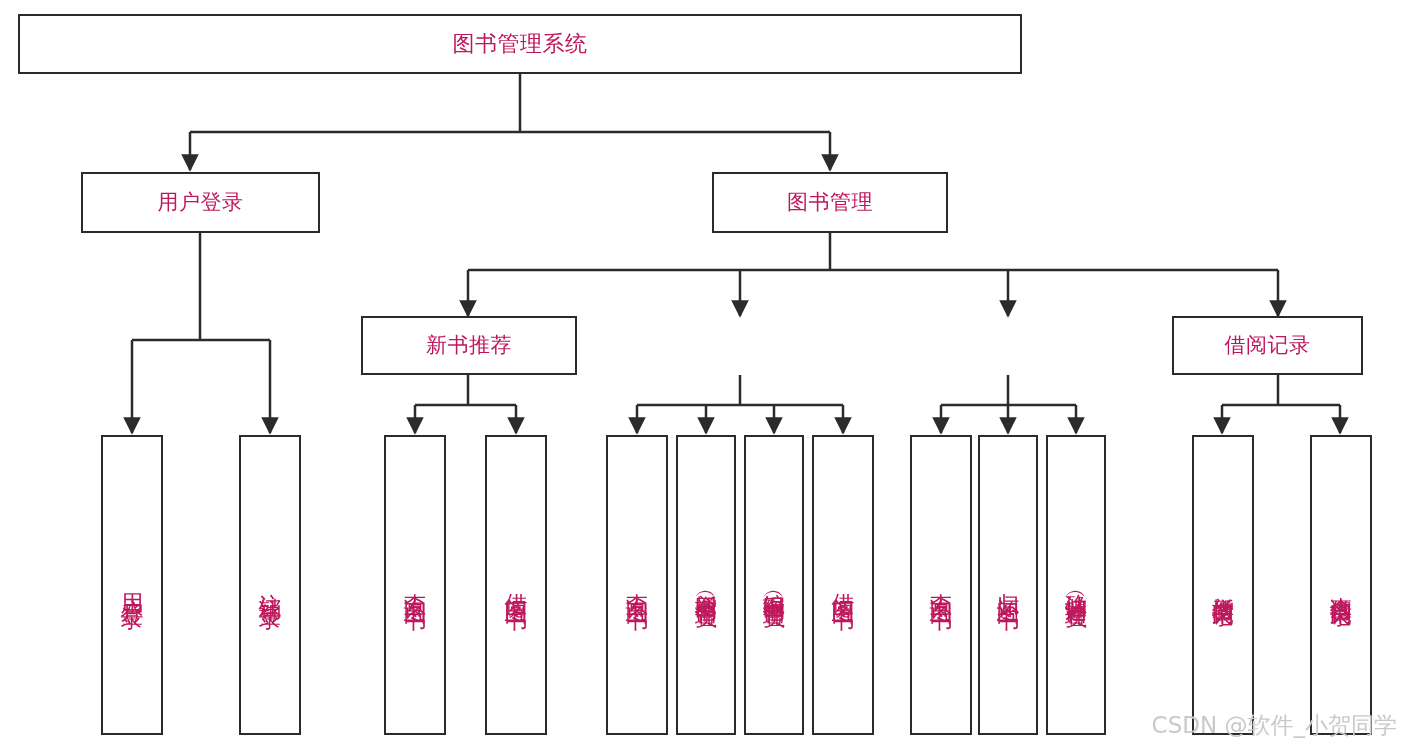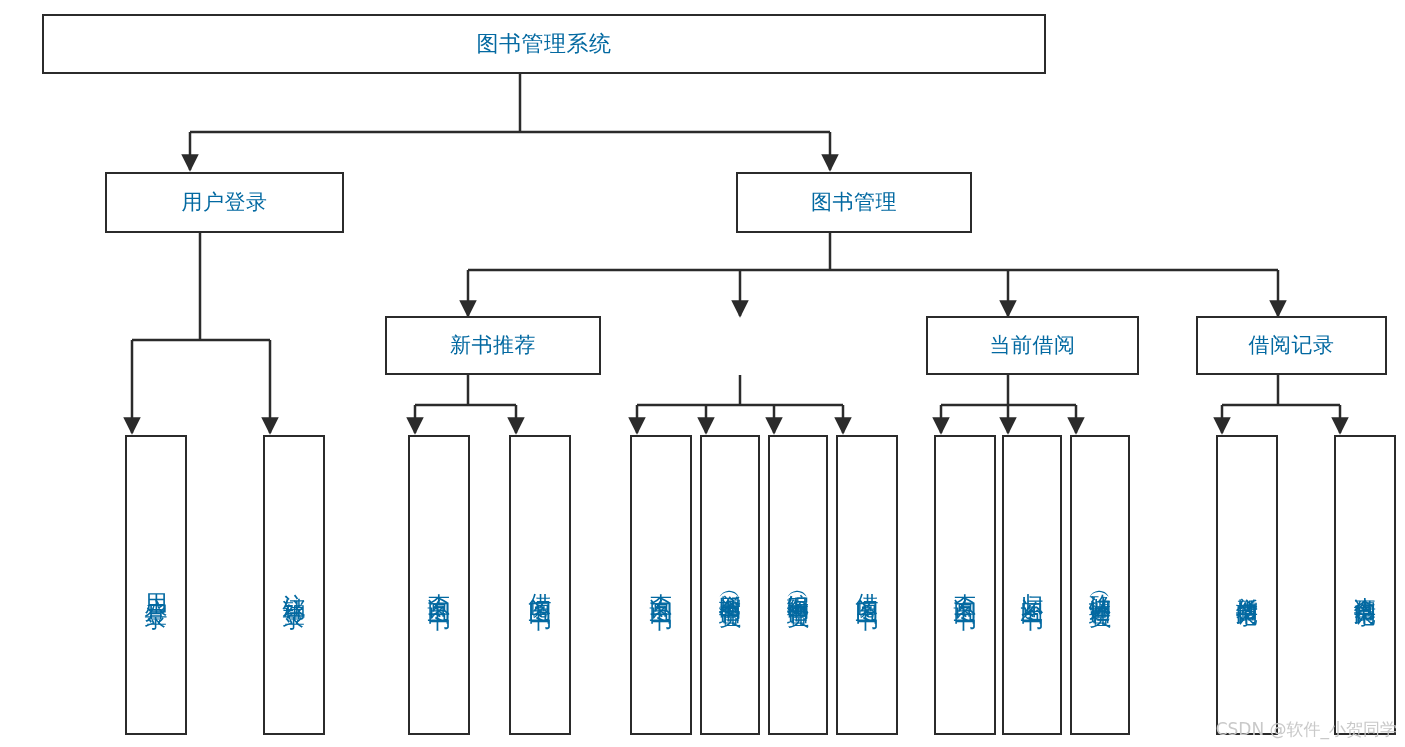--- a/index.html
+++ b/index.html
@@ -30,23 +30,22 @@
     pointer-events: none;
   }
   .node {
     position: absolute;
     box-sizing: border-box;
     background: #ffffff;
     border: 2px solid #2b2b2b;
     display: flex;
     align-items: center;
     justify-content: center;
-    color: #0369a1;
+    color: #be185d;
     z-index: 2;
-    margin-left: 24px;
   }
   .node .label {
     display: block;
     text-align: center;
     line-height: 1.12;
     letter-spacing: 0.5px;
     white-space: nowrap;
   }
   
   .node.horiz .label {
@@ -70,21 +69,21 @@
     white-space: nowrap;
   }
   .node.vert.tight .label {
     font-size: 22px;
     letter-spacing: 2px;
   }
   .watermark {
     position: absolute;
     right: 8px;
     bottom: 6px;
-    font-size: 17px;
+    font-size: 23px;
     color: #c9c9c9;
     z-index: 5;
     white-space: nowrap;
     font-family: "DejaVu Sans", "Liberation Sans", sans-serif;
   }
 </style>
 </head>
 <body>
 
 <div id="diagram-root">
@@ -148,23 +147,20 @@
   <div class="node horiz" style="left:81px; top:172px; width:239px; height:61px;">
     <span class="label">用户登录</span>
   </div>
   <div class="node horiz" style="left:712px; top:172px; width:236px; height:61px;">
     <span class="label">图书管理</span>
   </div>
 
   <div class="node horiz" style="left:361px; top:316px; width:216px; height:59px;">
     <span class="label">新书推荐</span>
   </div>
-  <div class="node horiz" style="left:902px; top:316px; width:213px; height:59px;">
-    <span class="label">当前借阅</span>
-  </div>
   <div class="node horiz" style="left:1172px; top:316px; width:191px; height:59px;">
     <span class="label">借阅记录</span>
   </div>
 
   <div class="node vert" style="left:101px; top:435px; width:62px; height:300px;">
     <span class="label">用户登录</span>
   </div>
   <div class="node vert" style="left:239px; top:435px; width:62px; height:300px;">
     <span class="label">注销登录</span>
   </div>

